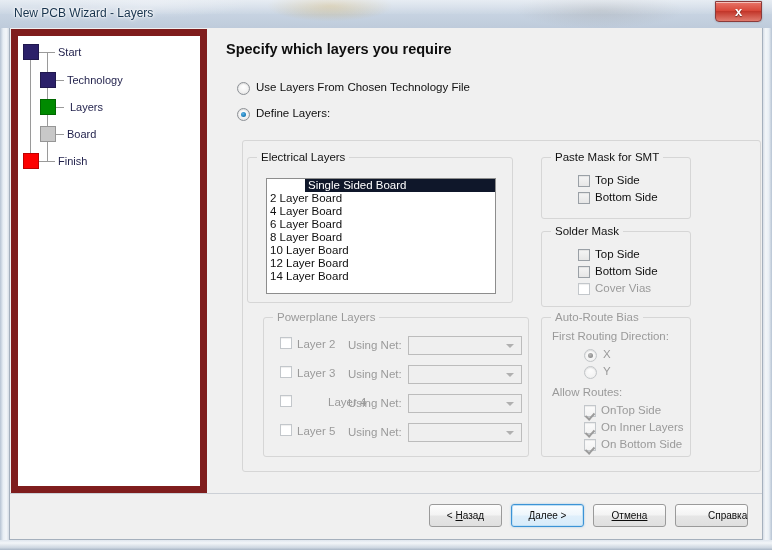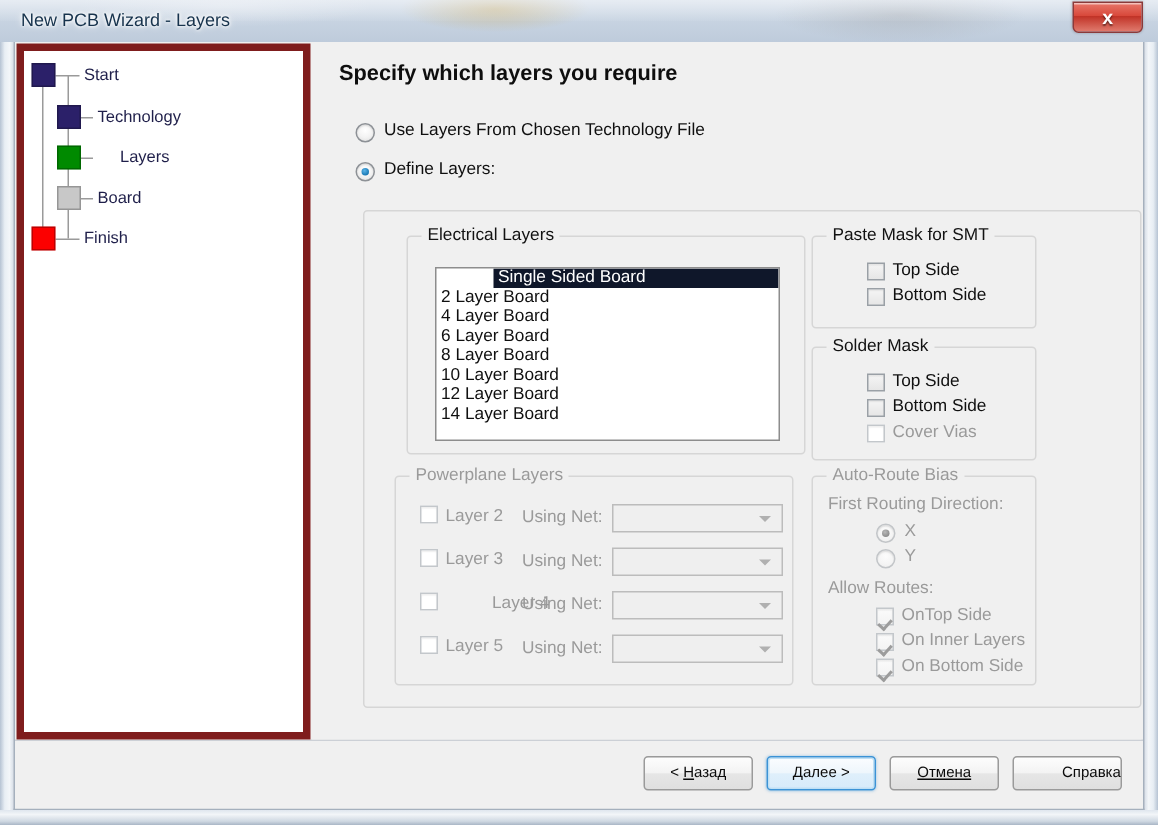--- a/index.html
+++ b/index.html
@@ -75,21 +75,21 @@
     position: absolute; left: 0; top: 0; width: 752px; height: 466px;
     border-bottom: 1px solid #ccd0d6;
     background: #f0f0f0;
   }
 
   
   #sidebar {
     position: absolute; left: 1px; top: 1px;
     width: 196px; height: 464px;
     background: #ffffff;
-    border: 5px solid #7f1d1d;
+    border: 7px solid #7f1d1d;
   }
   #tree { position:absolute; left:0; top:0; width:196px; height:100%; }
   .tree-node { position: absolute; }
   .node-box {
     position: absolute; width: 16px; height: 16px;
     border: 1px solid rgba(0,0,0,0.25);
   }
   .node-label {
     position: absolute;
     font-size: 11px; color: #1f1f4a;
@@ -283,21 +283,21 @@
               <div class="node-label" style="left: 40px; top: 2px;">Start</div>
             </div>
             <div class="tree-line" style="left: 38px; top: 44px; width: 8px; height: 1px;"></div>
             <div class="tree-node" style="left: 0px; top: 36px; height: 18px;">
               <div class="node-box" style="left: 22px; top: 0px; background: rgb(43, 32, 105);"></div>
               <div class="node-label" style="left: 49px; top: 2px;">Technology</div>
             </div>
             <div class="tree-line" style="left: 38px; top: 71px; width: 8px; height: 1px;"></div>
             <div class="tree-node" style="left: 0px; top: 63px; height: 18px;">
               <div class="node-box" style="left: 22px; top: 0px; background: rgb(0, 138, 0);"></div>
-              <div class="node-label" style="left: 64px; top: 2px;">Layers</div>
+              <div class="node-label" style="left: 52px; top: 2px;">Layers</div>
             </div>
             <div class="tree-line" style="left: 38px; top: 98px; width: 8px; height: 1px;"></div>
             <div class="tree-node" style="left: 0px; top: 90px; height: 18px;">
               <div class="node-box" style="left: 22px; top: 0px; background: rgb(200, 200, 200);"></div>
               <div class="node-label" style="left: 49px; top: 2px;">Board</div>
             </div>
             <div class="tree-line" style="left: 21px; top: 125px; width: 16px; height: 1px;"></div>
             <div class="tree-node" style="left: 0px; top: 117px; height: 18px;">
               <div class="node-box" style="left: 5px; top: 0px; background: rgb(252, 0, 0);"></div>
               <div class="node-label" style="left: 40px; top: 2px;">Finish</div>
@@ -314,21 +314,21 @@
         </div>
 
         <div class="radio-row" id="radio-define" style="left:29px; top:78px; z-index:5;">
           <div class="radio checked"></div>
           <div class="radio-label">Define Layers:</div>
         </div>
       </div>
 
       <div id="outer-frame">
 
-        <div class="groupbox" id="gb-electrical" style="left:28px; top:16px; width:266px; height:146px;">
+        <div class="groupbox" id="gb-electrical" style="left:4px; top:16px; width:266px; height:146px;">
           <div class="gb-title">Electrical Layers</div>
           <div id="listbox">
               <div class="list-item selected" style="background: #0f172a; margin-left: 38px;">Single Sided Board</div>
               <div class="list-item">2 Layer Board</div>
               <div class="list-item">4 Layer Board</div>
               <div class="list-item">6 Layer Board</div>
               <div class="list-item">8 Layer Board</div>
               <div class="list-item">10 Layer Board</div>
               <div class="list-item">12 Layer Board</div>
               <div class="list-item">14 Layer Board</div>

